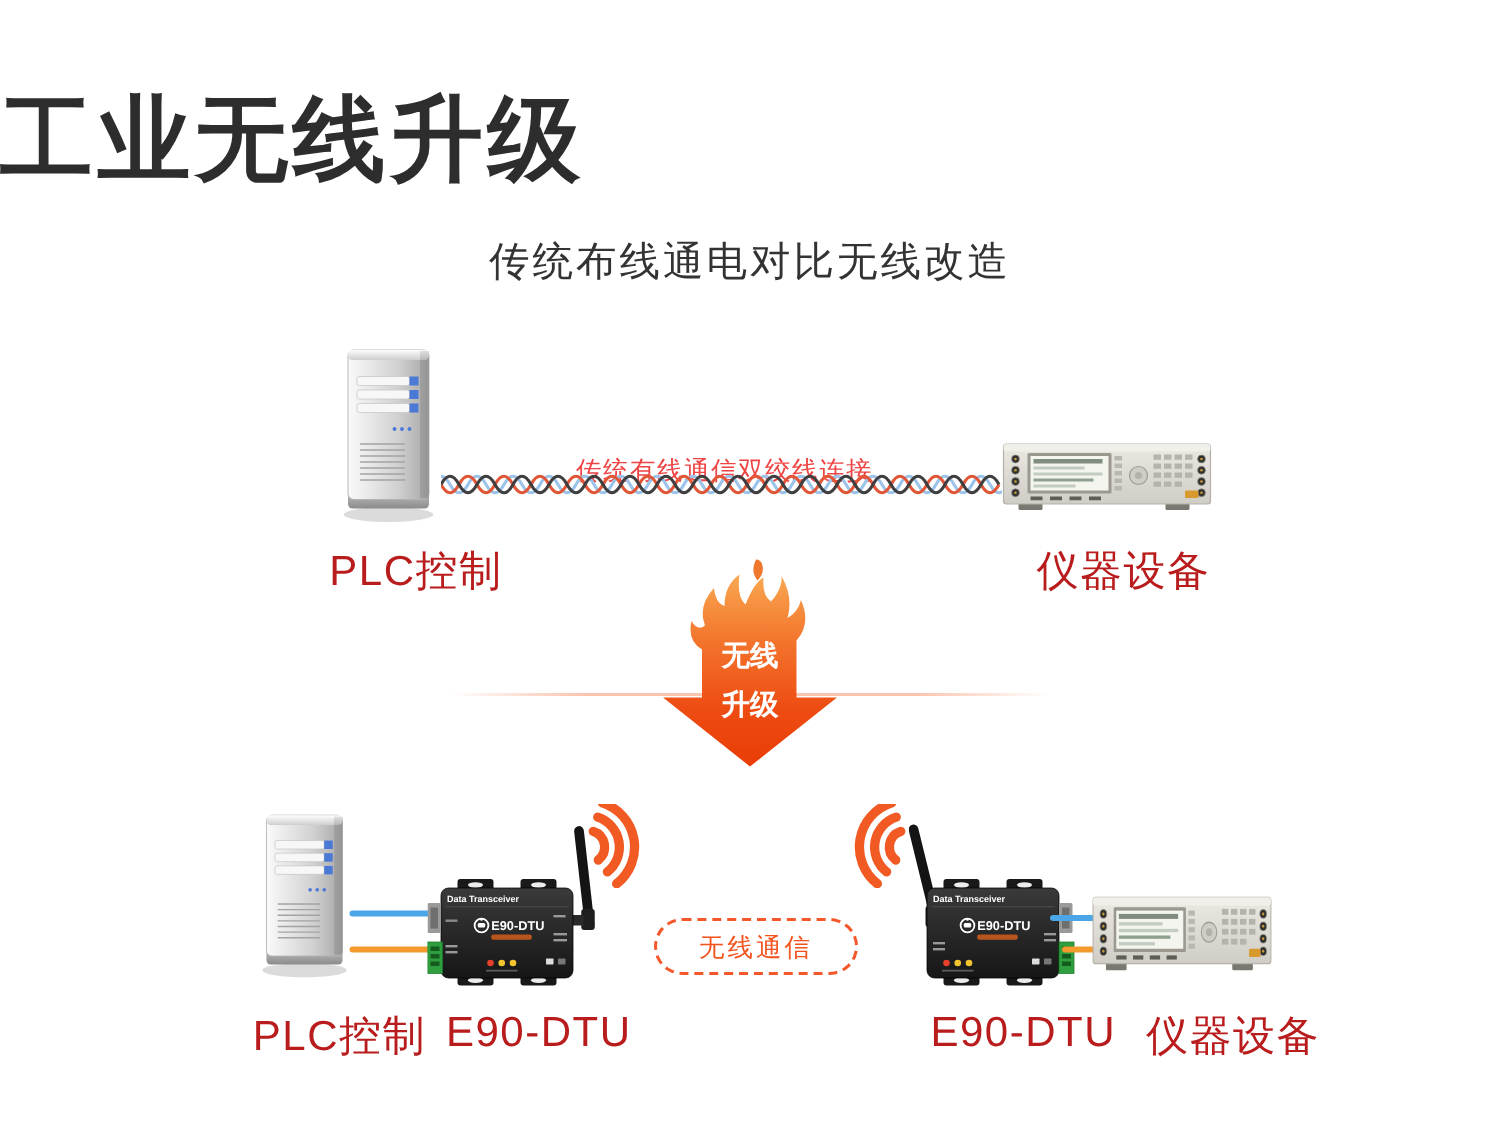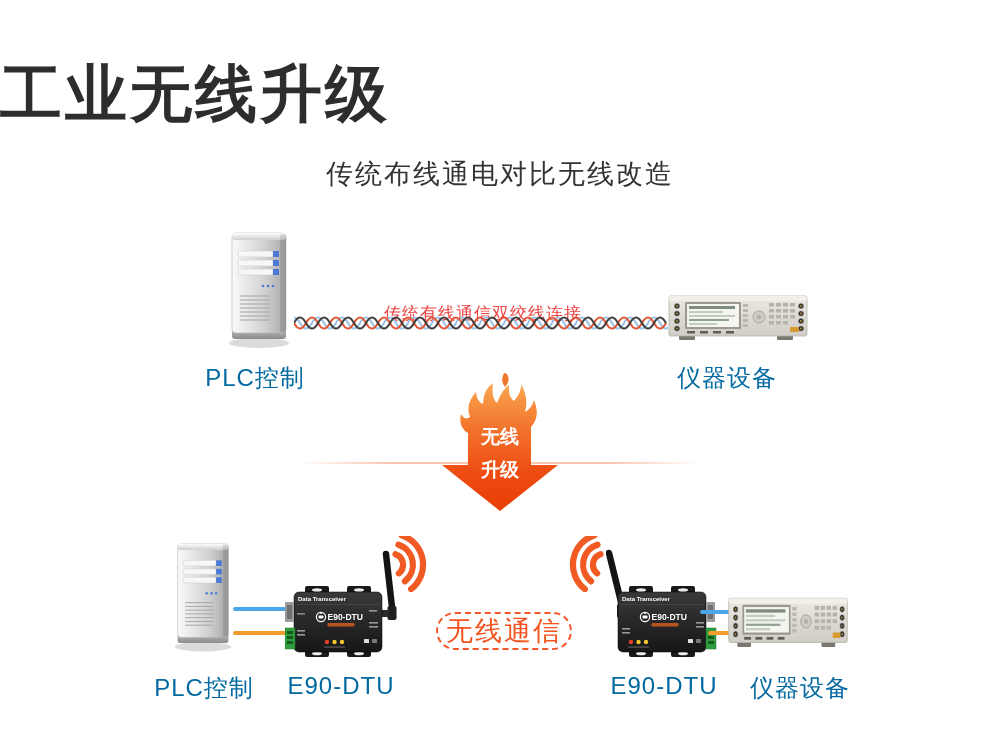--- a/index.html
+++ b/index.html
@@ -11,35 +11,35 @@
   .abs{position:absolute;}
   .title{
     left:0;right:0;top:58px;text-align:left;
     font-size:62px;font-weight:700;color:#2d2d2d;letter-spacing:3px;line-height:1.15;
   }
   .subtitle{
     left:0;right:0;top:156px;text-align:center;
     font-size:27px;font-weight:400;color:#333;letter-spacing:2px;
   }
   .dev-label{
-    width:160px;text-align:center;font-size:24px;font-weight:500;
-    color:#0369a1;letter-spacing:1px;
+    width:160px;text-align:right;font-size:28px;font-weight:500;
+    color:#b91c1c;letter-spacing:1px;
   }
   .cable-label{
     left:333px;width:300px;top:281px;text-align:center;
     font-size:17px;color:#ef4444;letter-spacing:1px;margin-top:21px;
   }
   .fade-line{
     left:300px;top:462px;width:400px;height:2px;
     background:linear-gradient(90deg,rgba(247,150,110,0) 0%,rgba(246,150,110,.55) 22%,rgba(246,150,110,.55) 78%,rgba(247,150,110,0) 100%);
   }
   .badge{
     left:436px;top:612px;width:136px;height:38px;box-sizing:border-box;
     border:2px dashed #f4582a;border-radius:20px;background:#fff;
-    color:#f4531d;font-size:27px;font-weight:500;letter-spacing:2px;
+    color:#f4531d;font-size:17px;font-weight:500;letter-spacing:2px;
     display:flex;align-items:center;justify-content:center;
   }
   .wire{height:4px;border-radius:2px;}
   .wire.blue{background:#4aa6e8;}
   .wire.orange{background:#f49b2d;}
   svg{display:block;}
 </style>
 </head>
 <body>
 

